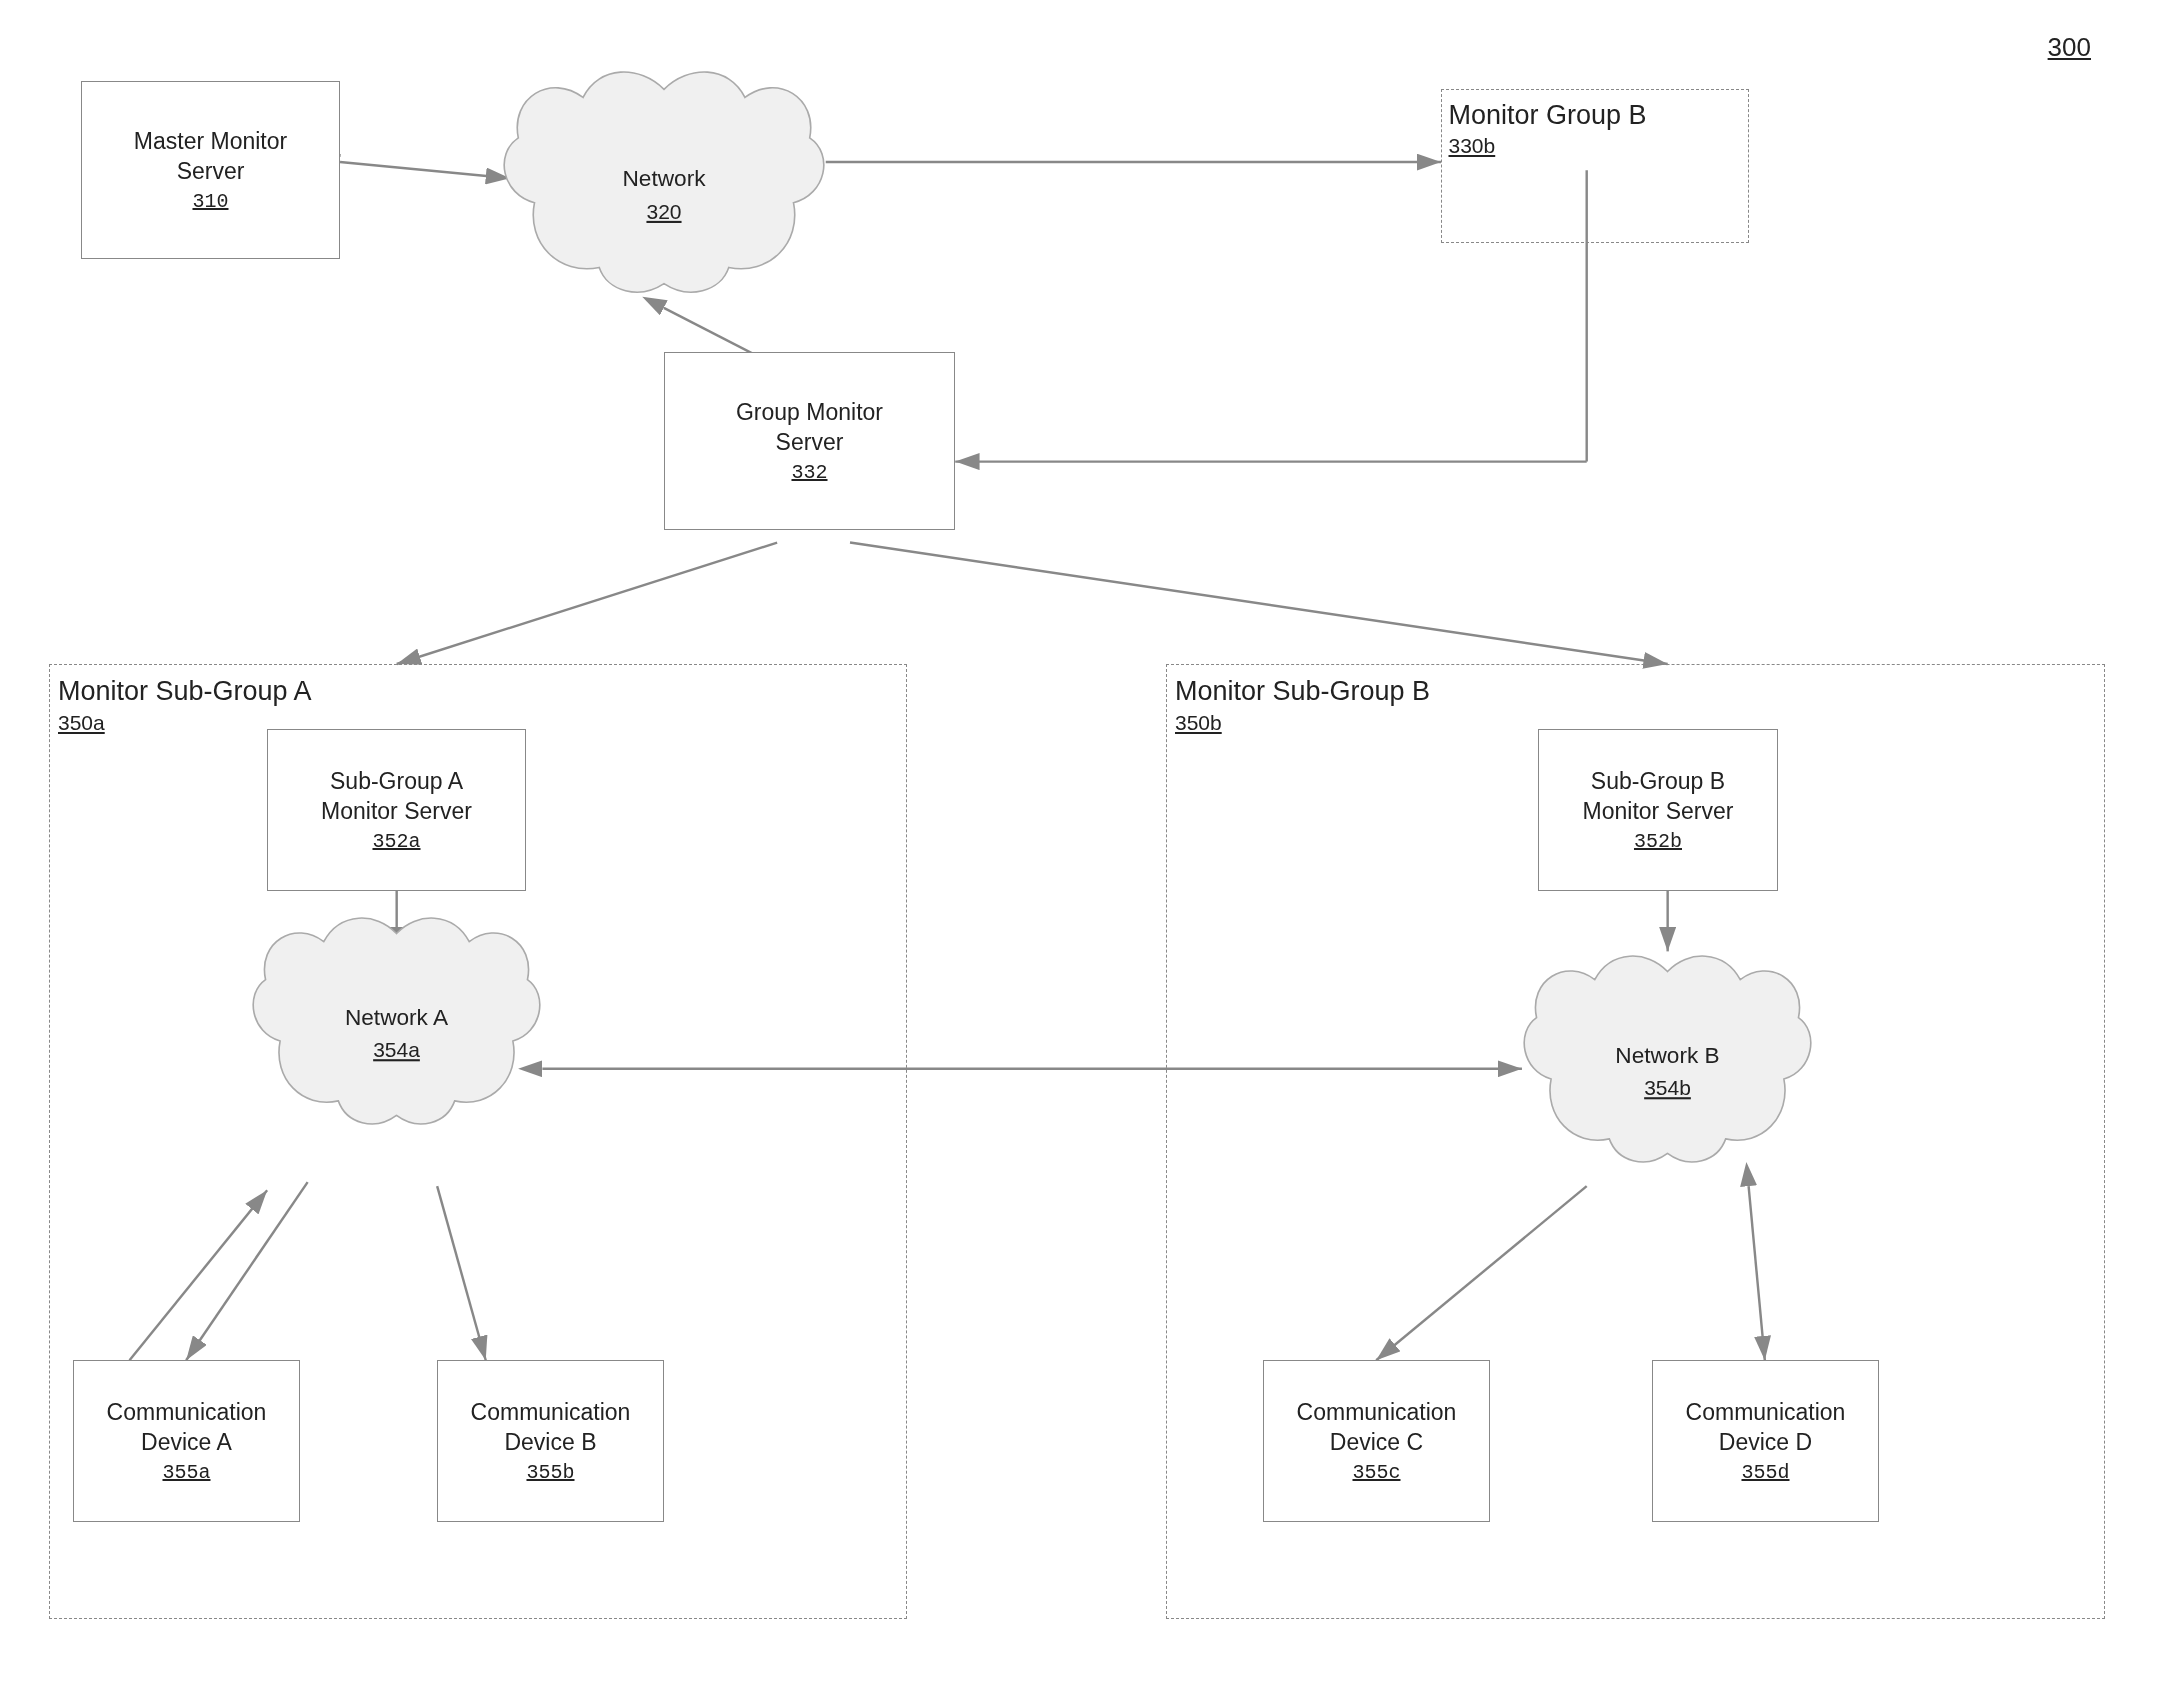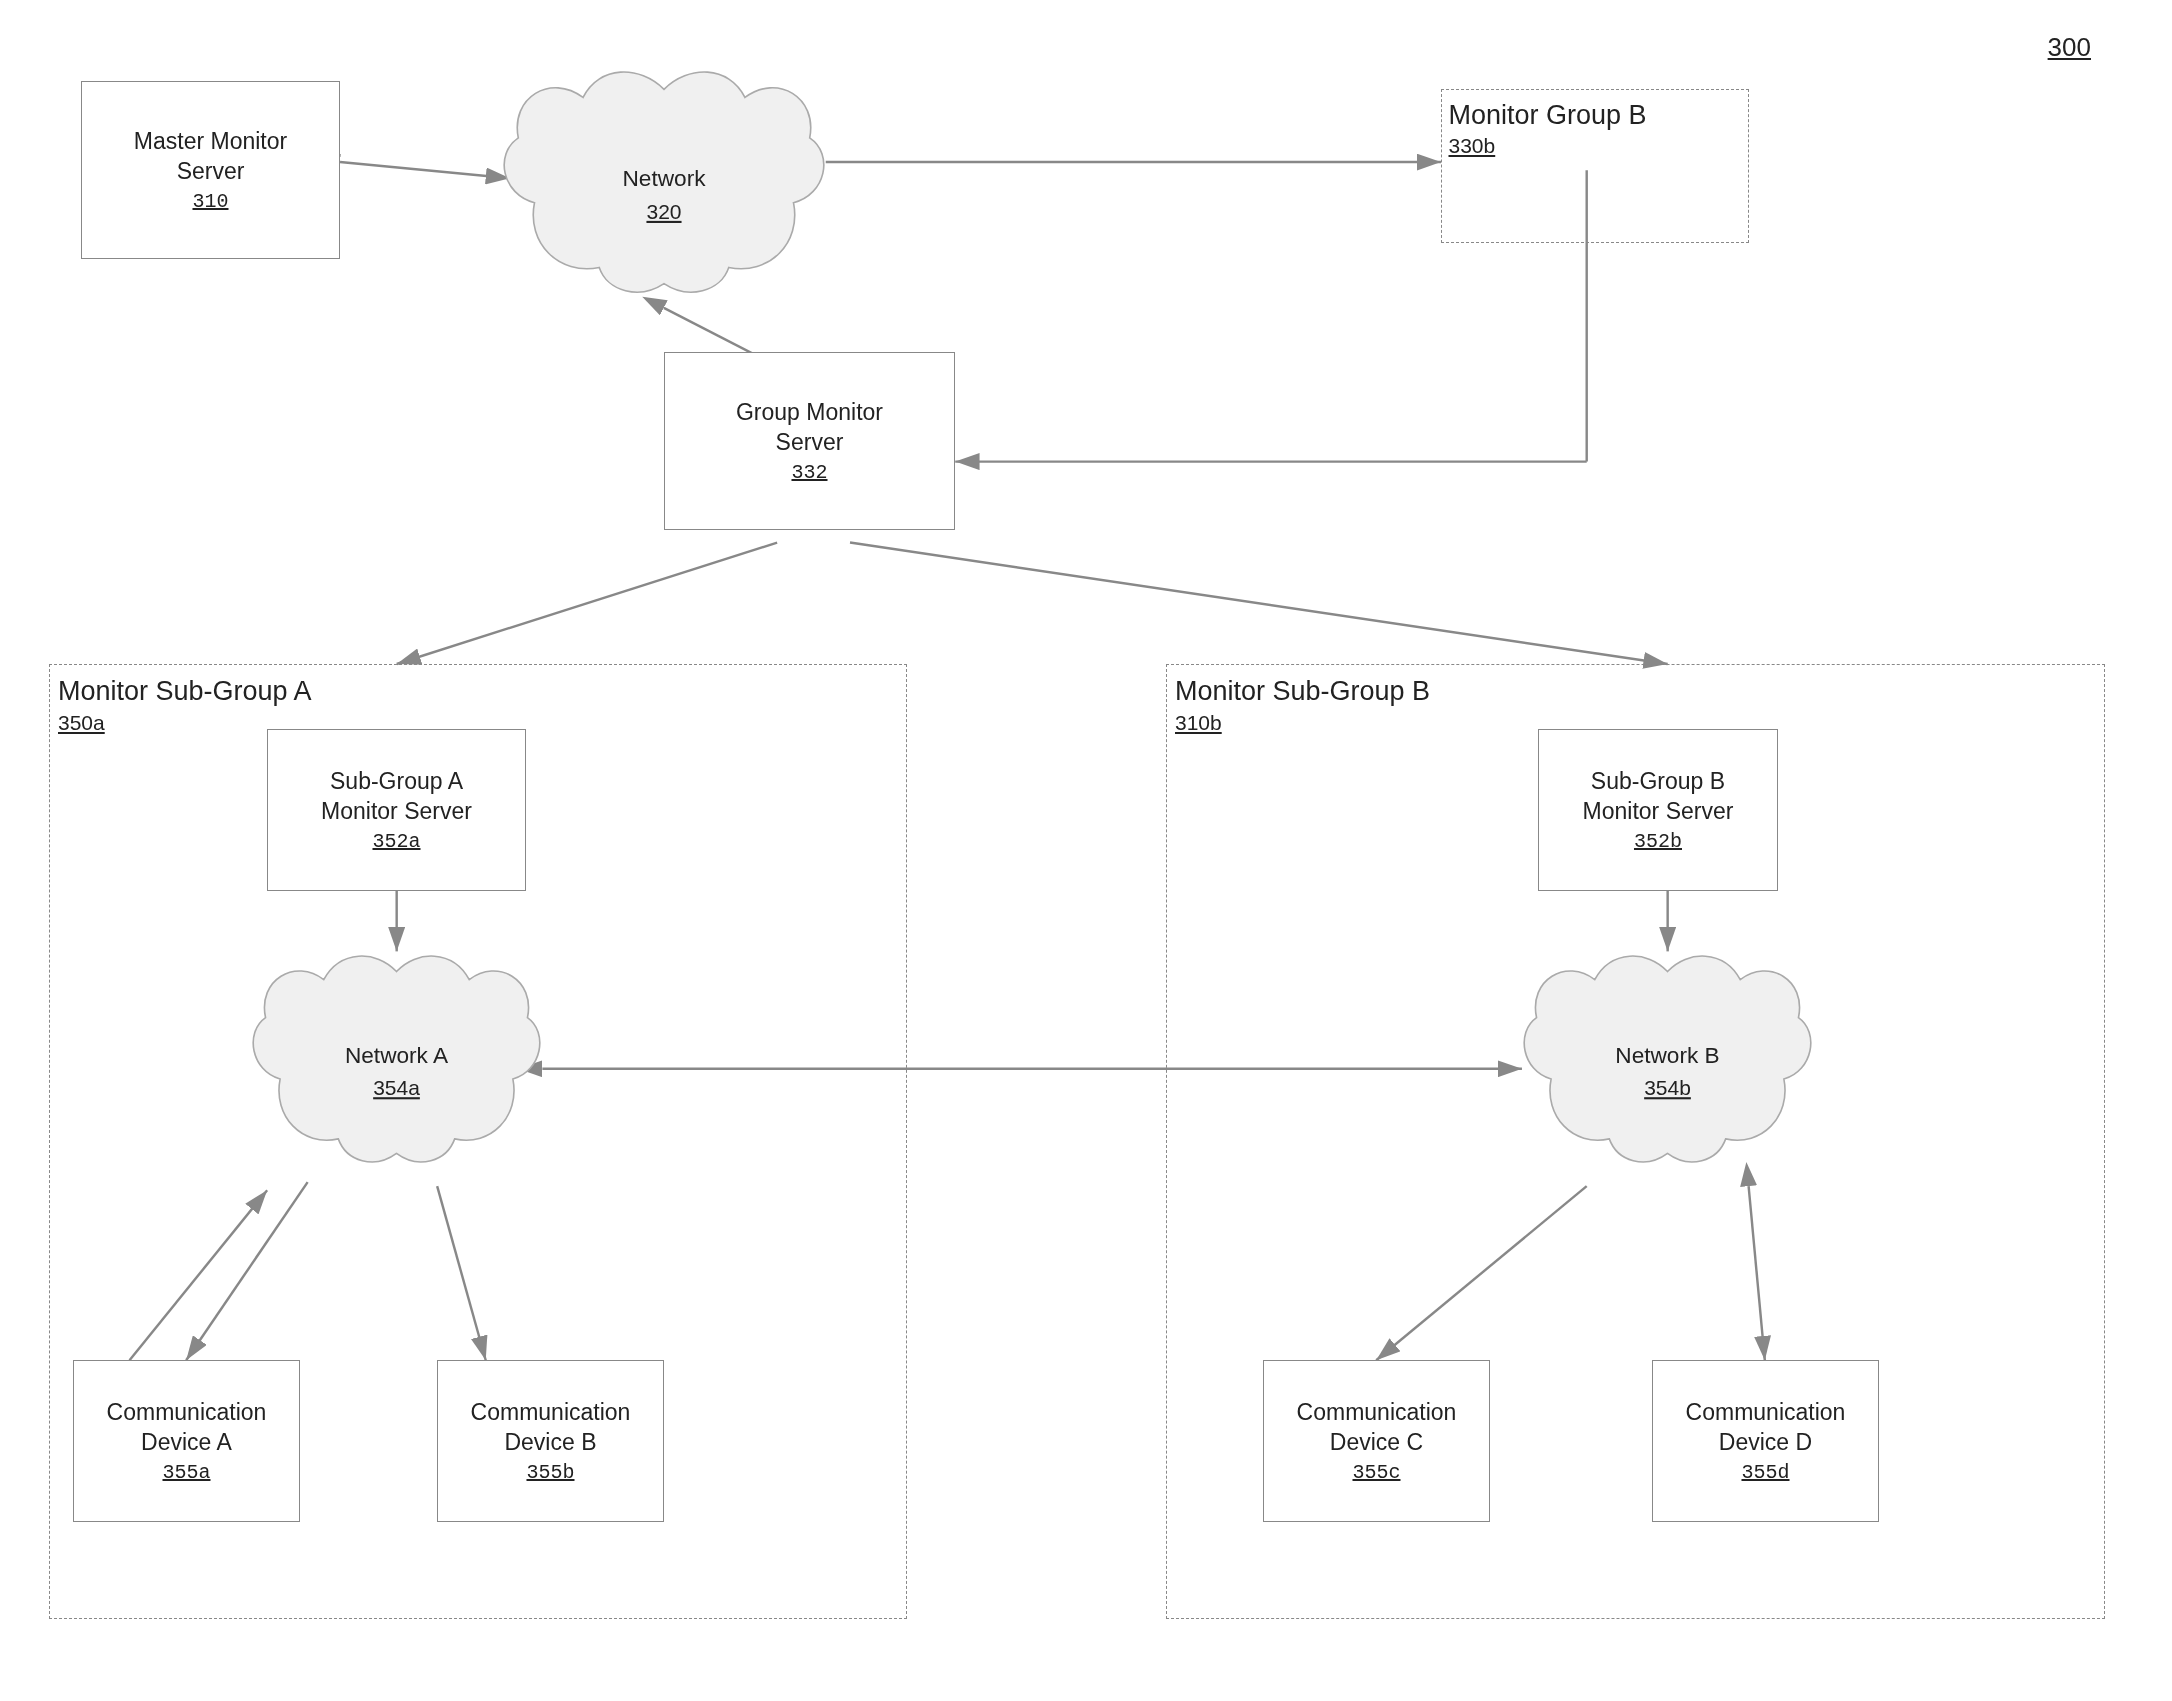--- a/index.html
+++ b/index.html
@@ -157,34 +157,34 @@
 
   <div style="position:absolute; left:49px; top:664px; width:858px; height:955px;
               border: 1.6px dashed #888; background: transparent; padding: 8px;">
     <div class="group-label">Monitor Sub-Group A</div>
     <div class="group-id">350a</div>
   </div>
 
   <div style="position:absolute; left:1166px; top:664px; width:939px; height:955px;
               border: 1.6px dashed #888; background: transparent; padding: 8px;">
     <div class="group-label">Monitor Sub-Group B</div>
-    <div class="group-id">310b</div>
+    <div class="group-id">350b</div>
   </div>
 
   <div class="box" style="left:267px; top:729px; width:259px; height:162px;">
     <span class="box-label">Sub-Group A<br>Monitor Server</span>
     <span class="box-id">352a</span>
   </div>
 
   <div class="box" style="left:1538px; top:729px; width:240px; height:162px;">
     <span class="box-label">Sub-Group B<br>Monitor Server</span>
     <span class="box-id">352b</span>
   </div>
 
-  <div class="cloud" style="left:251px; top:943px; width:291px; height:243px;">
+  <div class="cloud" style="left:251px; top:905px; width:291px; height:243px;">
     <svg width="291" height="243" viewBox="0 0 360 300">
       <path d="M180,35
                C155,8 110,8 90,45
                C55,18 8,45 18,92
                C-8,110 0,158 36,168
                C27,214 63,252 108,242
                C118,270 153,280 180,260
                C207,280 242,270 252,242
                C297,252 333,214 324,168
                C360,158 368,110 342,92

